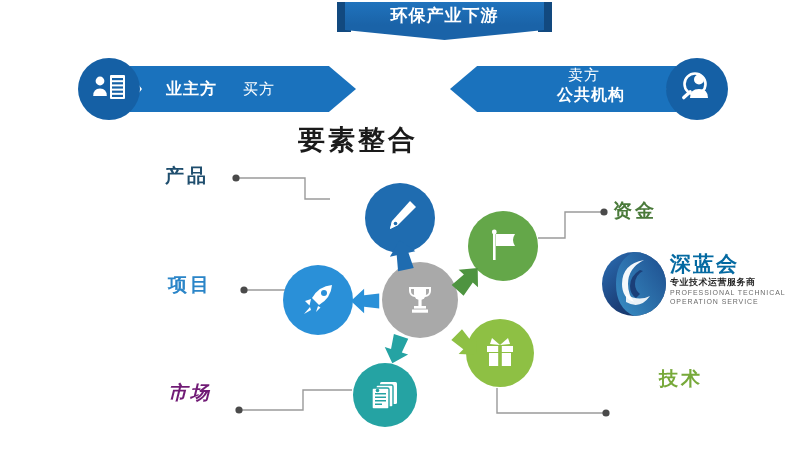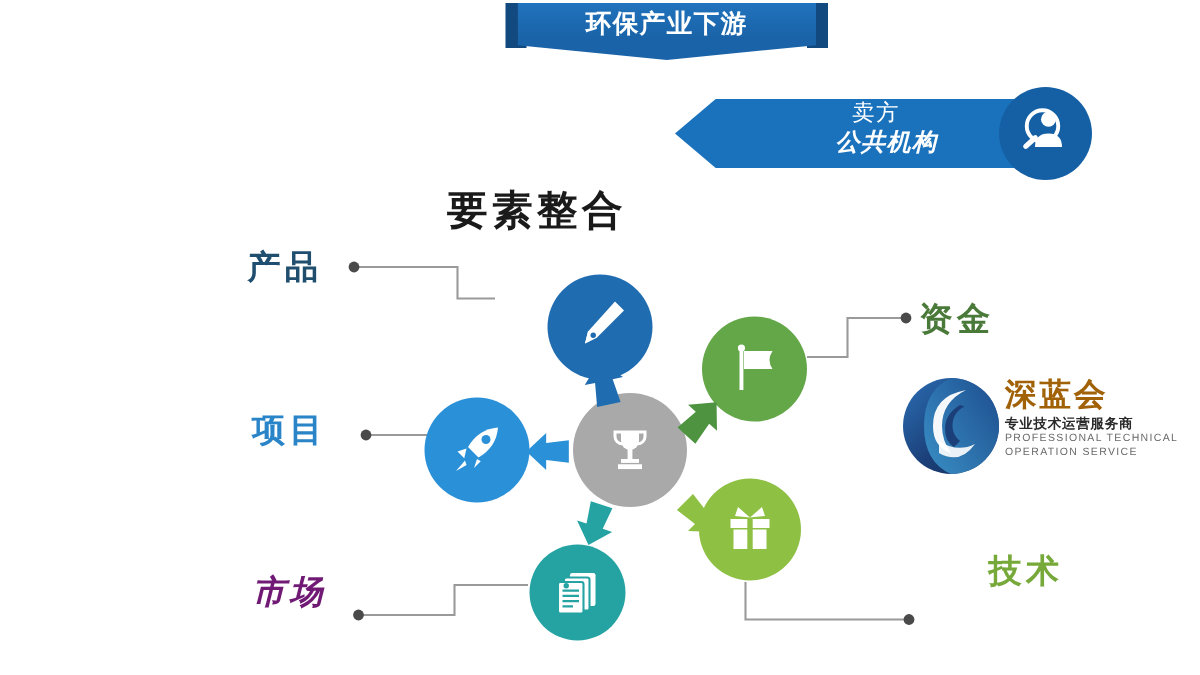--- a/index.html
+++ b/index.html
@@ -128,39 +128,39 @@
   }
   .banner-text-light {
     color: #ffffff;
     font-size: 15px;
     font-weight: normal;
     letter-spacing: 1px;
     white-space: nowrap;
     margin-left: 26px;
   }
   #banner-right .banner-text-light { margin-left: 0; }
-  #banner-right .banner-text-strong { margin-left: 14px; font-style: italic; }
+  #banner-right .banner-text-strong { margin-left: 14px; }
 
   
   #main-title {
     position: absolute;
     left: 0;
     top: 122px;
     width: 716px;
     text-align: center;
     color: #1a1a1a;
     font-size: 27px;
     font-weight: bold;
     letter-spacing: 3px;
   }
 
   
   .side-label {
     position: absolute;
-    font-size: 22px;
+    font-size: 19px;
     font-weight: bold;
     letter-spacing: 3px;
     white-space: nowrap;
   }
 
   
   #connectors {
     position: absolute;
     left: 0;
     top: 0;
@@ -198,21 +198,21 @@
   #logo-text {
     position: absolute;
     left: 70px;
     top: 4px;
     width: 104px;
   }
   .logo-cn-big {
     font-size: 21px;
     font-weight: bold;
     letter-spacing: 2px;
-    color: #a16207;
+    color: #0369a1;
     line-height: 24px;
     white-space: nowrap;
   }
   .logo-cn-sub {
     font-size: 9px;
     font-weight: bold;
     letter-spacing: 0.5px;
     color: #2a2a2a;
     line-height: 12px;
     white-space: nowrap;
@@ -231,20 +231,43 @@
 <div id="stage">
 
   <div id="top-banner">
     <div class="ribbon-tab left"></div>
     <div class="ribbon-tab right"></div>
     <div class="ribbon-body">
       <span class="ribbon-label">环保产业下游</span>
     </div>
   </div>
 
+  <div class="side-banner" id="banner-left">
+    <div class="banner-arrow">
+      <span class="banner-text-strong">业主方</span>
+      <span class="banner-text-light">买方</span>
+    </div>
+    <div class="banner-notch"></div>
+    <div class="banner-circle">
+      <span>
+        <svg width="36" height="30" viewBox="0 0 36 30">
+          <circle cx="9" cy="9" r="4.4" fill="#fff"></circle>
+          <path d="M2.2 24 q0-7.5 6.8-7.5 t6.8 7.5 z" fill="#fff"></path>
+          <rect x="19" y="3" width="15" height="24" rx="1" fill="#fff"></rect>
+          <g fill="#1560a5">
+            <rect x="21" y="6" width="11" height="2.2"></rect>
+            <rect x="21" y="10.2" width="11" height="2.2"></rect>
+            <rect x="21" y="14.4" width="11" height="2.2"></rect>
+            <rect x="21" y="18.6" width="11" height="2.2"></rect>
+            <rect x="21" y="22.8" width="11" height="2.2"></rect>
+          </g>
+        </svg>
+      </span>
+    </div>
+  </div>
 
   <div class="side-banner" id="banner-right">
     <div class="banner-arrow">
       <span class="banner-text-light">卖方</span>
       <span class="banner-text-strong">公共机构</span>
     </div>
     <div class="banner-notch"></div>
     <div class="banner-circle">
       <span>
         <svg width="36" height="32" viewBox="0 0 36 32">

